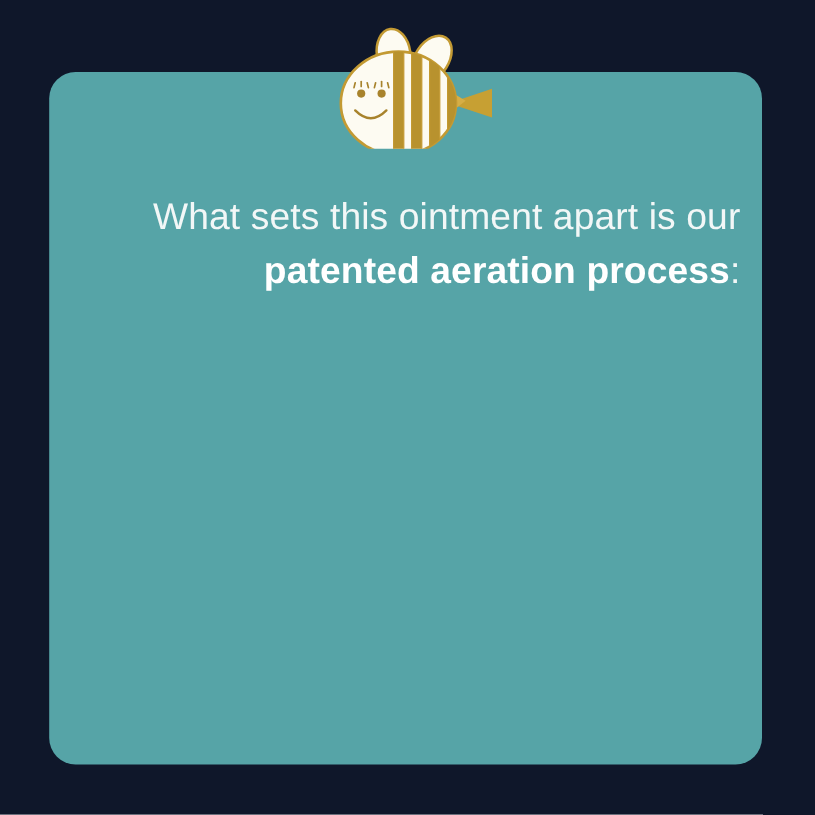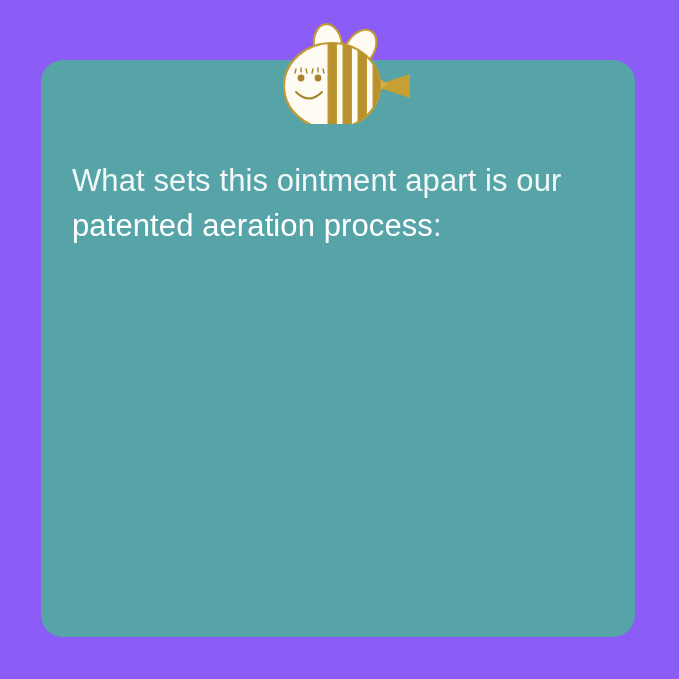--- a/index.html
+++ b/index.html
@@ -12,21 +12,22 @@
     width: 679px;
     height: 679px;
     overflow: hidden;
     font-family: "Liberation Sans", "DejaVu Sans", sans-serif;
   }
 
   #stage {
     position: relative;
     width: 679px;
     height: 679px;
-    background: #8b5cf6;
+    background: #0f172a;
+    text-align: right;
   }
 
   
   #card {
     position: absolute;
     left: 41px;
     top: 60px;
     width: 594px;
     height: 577px;
     background: #56a4a7;
@@ -56,21 +57,21 @@
     margin: 0;
     color: #f2f7f7;
     font-size: 31px;
     line-height: 45px;
     font-weight: 400;
     letter-spacing: 0.1px;
     white-space: pre-line;
   }
   .para.lead { margin-bottom: 0; }
   .para .bold {
-    font-weight: 400;
+    font-weight: 700;
     color: #ffffff;
   }
   #para-gap { height: 46px; }
 </style>
 </head>
 <body>
 
 <div id="stage">
 
   <div id="card"></div>

